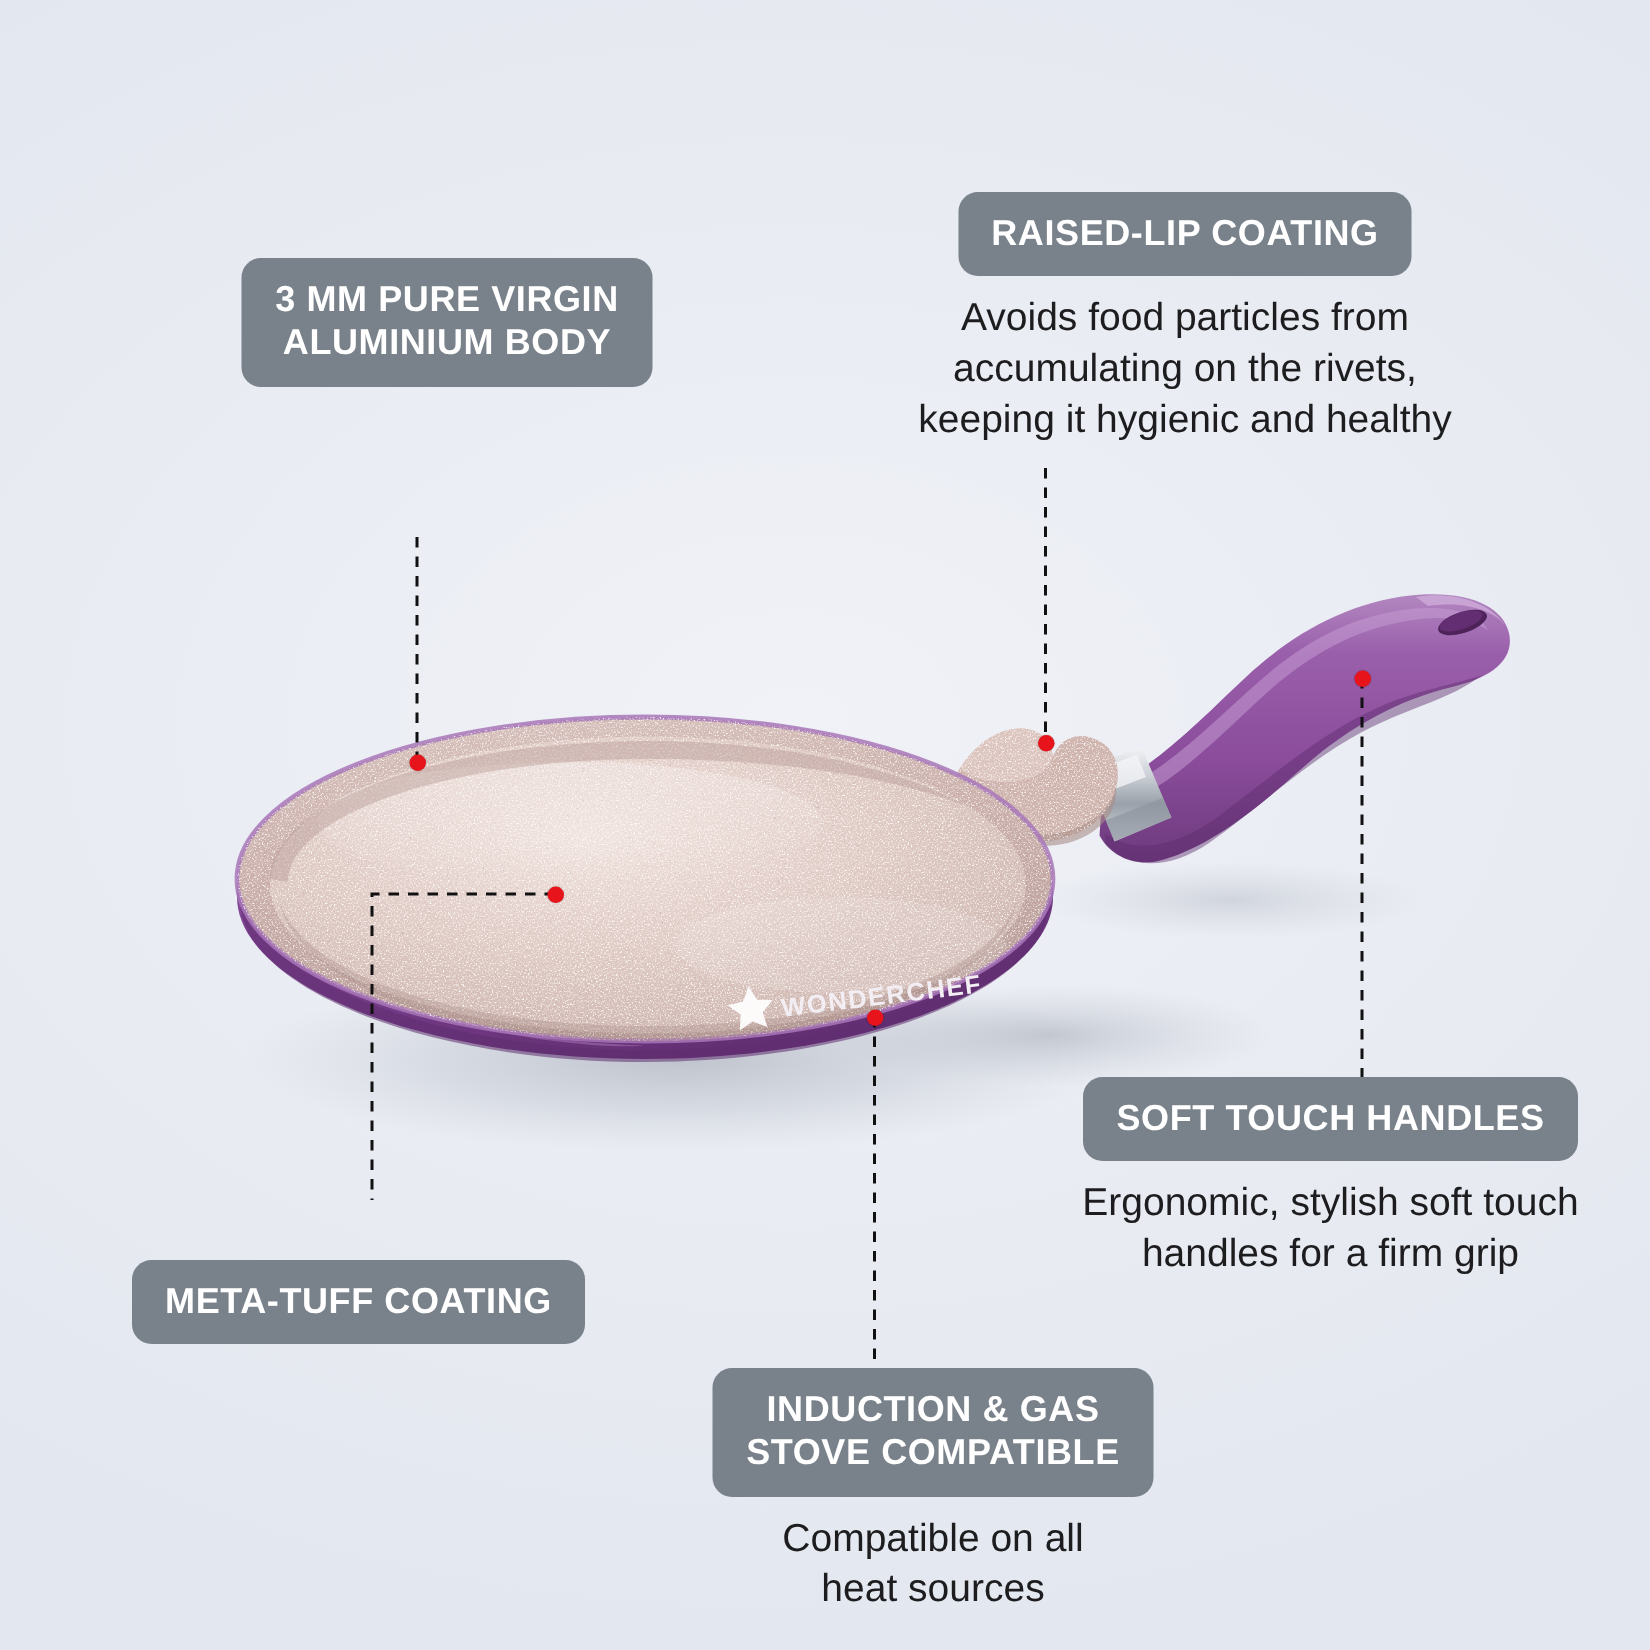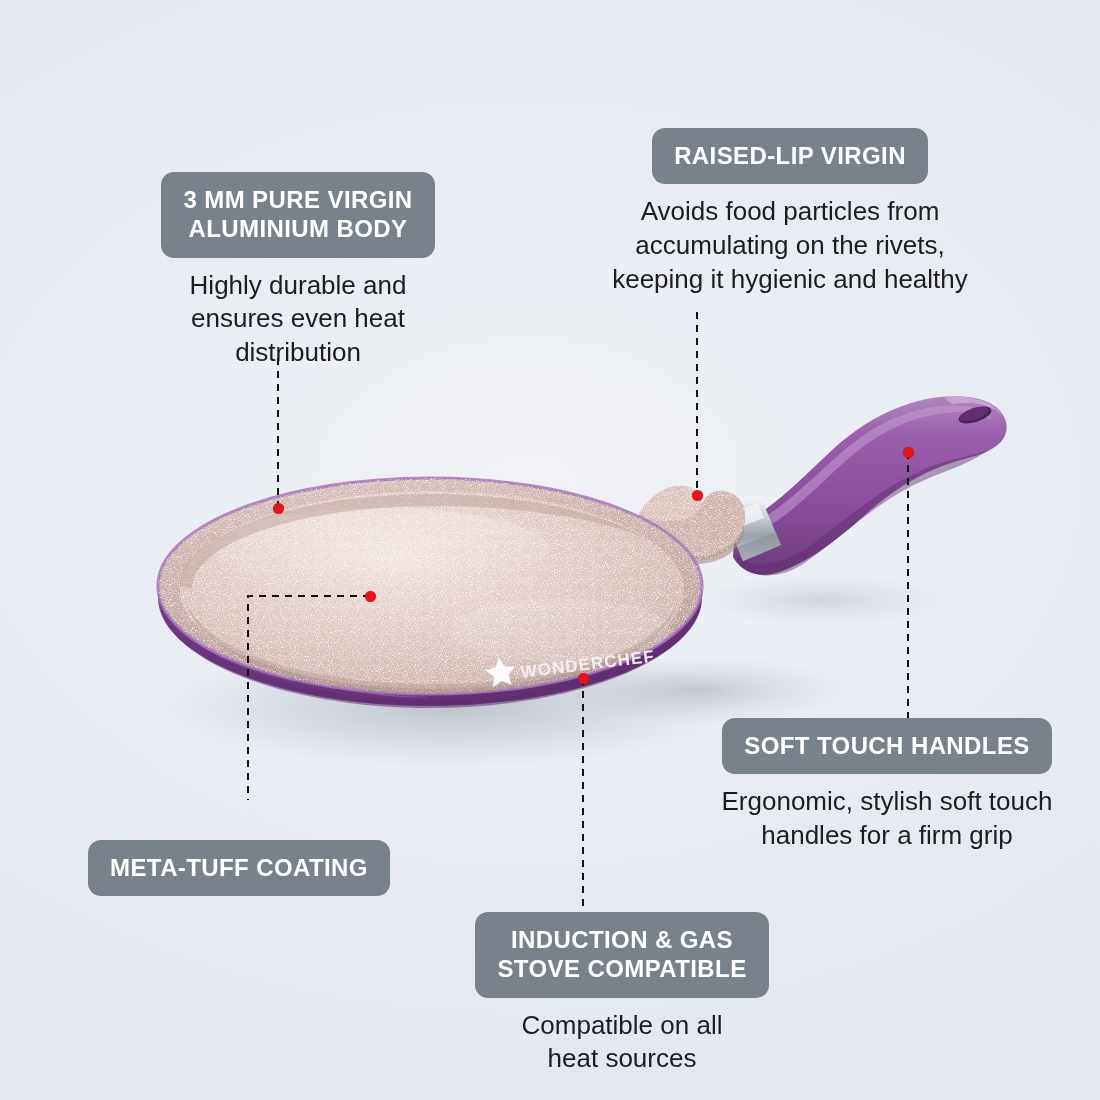--- a/index.html
+++ b/index.html
@@ -306,27 +306,24 @@
 
   <div class="dot" style="left:273px;  top:503px;"></div>
   <div class="dot" style="left:692px;  top:490px;"></div>
   <div class="dot" style="left:365px;  top:591px;"></div>
   <div class="dot" style="left:578px;  top:673px;"></div>
   <div class="dot" style="left:903px;  top:447px;"></div>
 
   <div class="callout c-alu">
     <div class="badge">3 MM PURE VIRGIN
 ALUMINIUM BODY</div>
-    <div class="desc">Highly durable and
-ensures even heat
-distribution</div>
   </div>
 
   <div class="callout c-lip">
-    <div class="badge">RAISED-LIP VIRGIN</div>
+    <div class="badge">RAISED-LIP COATING</div>
     <div class="desc">Avoids food particles from
 accumulating on the rivets,
 keeping it hygienic and healthy</div>
   </div>
 
   <div class="callout c-meta">
     <div class="badge">META-TUFF COATING</div>
   </div>
 
   <div class="callout c-soft">

